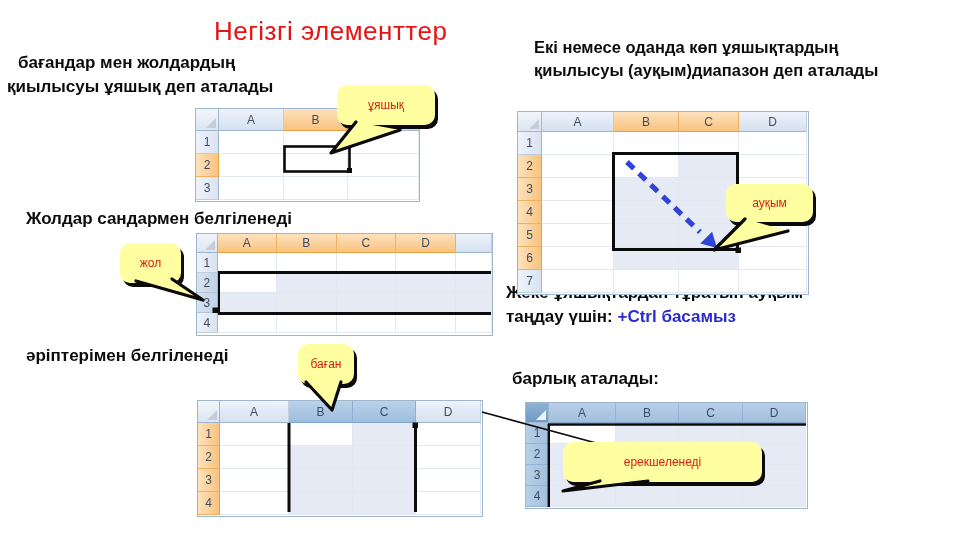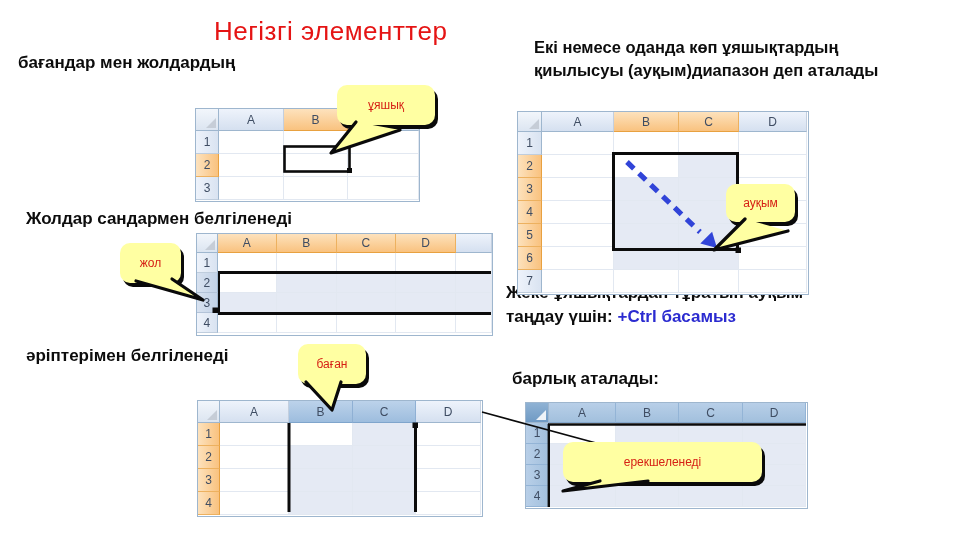--- a/index.html
+++ b/index.html
@@ -65,37 +65,38 @@
   #grid5 col:nth-child(1){width:23px}#grid5 col:nth-child(2){width:67px}
   #grid5 col:nth-child(3){width:63px}#grid5 col:nth-child(4){width:64px}
   #grid5 col:nth-child(5){width:63px}
   #grid5 thead tr{height:20px}#grid5 tbody tr{height:21px}
 
   
   .callout{position:absolute;z-index:3;display:flex;align-items:center;justify-content:center;
            background:#ffffa2;border-radius:10px;color:#d62015;font-size:12px;
            box-shadow:3px 4px 0 #0a0a0a;white-space:nowrap;}
   #co-cell{left:337px;top:85px;width:98px;height:40px;}
-  #co-range{left:726px;top:184px;width:69px;height:38px;}
+  #co-range{left:726px;top:184px;width:87px;height:38px;}
   #co-row{left:120px;top:243px;width:61px;height:40px;}
-  #co-col{left:298px;top:344px;width:68px;height:40px;}
+  #co-col{left:298px;top:344px;width:56px;height:40px;}
   #co-all{left:563px;top:442px;width:199px;height:40px;}
 
   
   .ovl{position:absolute;left:0;top:0;width:960px;height:540px;pointer-events:none;}
   #ovl-low{z-index:2;}
   #ovl-high{z-index:4;}
 </style>
 </head>
 <body>
 
 <div class="abs title">Негізгі элементтер</div>
 
 <div class="abs caption tl-caption">
   <div class="l1">бағандар мен жолдардың</div>
+  <div>қиылысуы ұяшық деп аталады</div>
 </div>
 
 <div class="abs caption tr-caption">
   <div>Екі немесе оданда көп ұяшықтардың</div>
   <div>қиылысуы (ауқым)диапазон деп аталады</div>
 </div>
 
 <div class="abs caption rows-heading">Жолдар сандармен белгіленеді</div>
 
 <div class="abs caption ctrl-caption">

